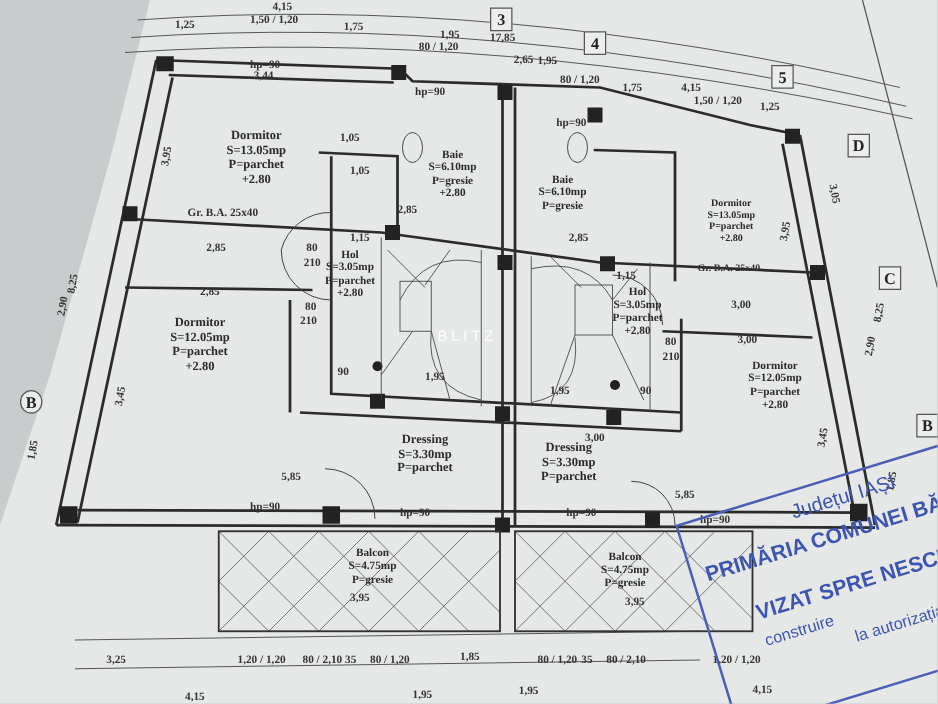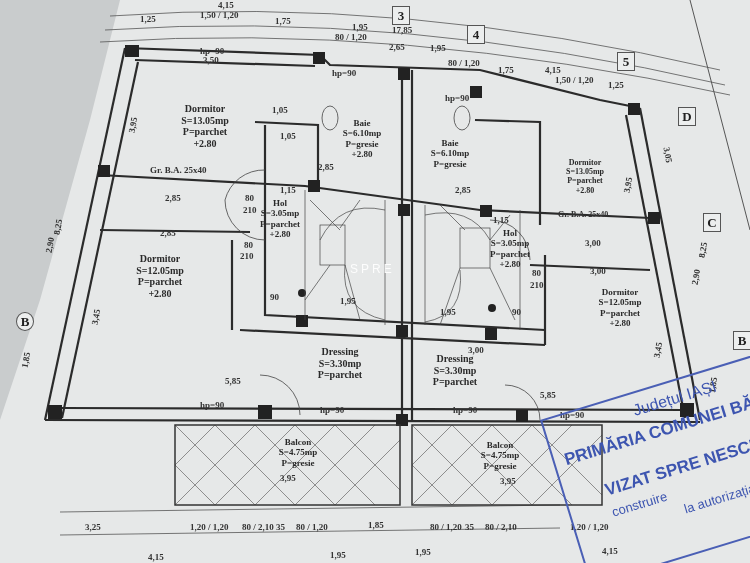--- a/index.html
+++ b/index.html
@@ -129,21 +129,21 @@
 <div class="axis" style="left:733px;top:331px;">B</div>
 <div class="axis" style="left:16px;top:312px;border-radius:50%;">B</div>
 
 <div class="dim" style="left:218px;top:0px;">4,15</div>
 <div class="dim" style="left:140px;top:14px;">1,25</div>
 <div class="dim" style="left:200px;top:10px;">1,50 / 1,20</div>
 <div class="dim" style="left:275px;top:16px;">1,75</div>
 <div class="dim" style="left:352px;top:22px;">1,95</div>
 <div class="dim" style="left:392px;top:25px;">17,85</div>
 <div class="dim" style="left:335px;top:32px;">80 / 1,20</div>
-<div class="dim" style="left:389px;top:42px;">2,65</div>
+<div class="dim" style="left:411px;top:42px;">2,65</div>
 <div class="dim" style="left:430px;top:43px;">1,95</div>
 <div class="dim" style="left:448px;top:58px;">80 / 1,20</div>
 <div class="dim" style="left:498px;top:65px;">1,75</div>
 <div class="dim" style="left:545px;top:65px;">4,15</div>
 <div class="dim" style="left:555px;top:75px;">1,50 / 1,20</div>
 <div class="dim" style="left:608px;top:80px;">1,25</div>
 
 <div class="lbl room" style="left:150px;top:103px;width:110px;">
   <div>Dormitor</div>
   <div>S=13.05mp</div>
@@ -208,21 +208,21 @@
 </div>
 <div class="lbl room" style="left:460px;top:440px;width:80px;font-size:9px;">
   <div>Balcon</div>
   <div>S=4.75mp</div>
   <div>P=gresie</div>
 </div>
 
 <div class="dim" style="left:150px;top:165px;">Gr. B.A. 25x40</div>
 <div class="dim" style="left:558px;top:210px;font-size:8px;">Gr. B.A. 25x40</div>
 <div class="dim" style="left:200px;top:46px;">hp=90</div>
-<div class="dim" style="left:203px;top:55px;">3,50</div>
+<div class="dim" style="left:203px;top:55px;">3,44</div>
 <div class="dim" style="left:332px;top:68px;">hp=90</div>
 <div class="dim" style="left:445px;top:93px;">hp=90</div>
 <div class="dim" style="left:200px;top:400px;">hp=90</div>
 <div class="dim" style="left:320px;top:405px;">hp=90</div>
 <div class="dim" style="left:453px;top:405px;">hp=90</div>
 <div class="dim" style="left:560px;top:410px;">hp=90</div>
 <div class="dim" style="left:165px;top:193px;">2,85</div>
 <div class="dim" style="left:160px;top:228px;">2,85</div>
 <div class="dim" style="left:318px;top:162px;">2,85</div>
 <div class="dim" style="left:455px;top:185px;">2,85</div>
@@ -268,21 +268,21 @@
 <div class="dim" style="left:368px;top:520px;">1,85</div>
 <div class="dim" style="left:430px;top:522px;">80 / 1,20</div>
 <div class="dim" style="left:465px;top:522px;">35</div>
 <div class="dim" style="left:485px;top:522px;">80 / 2,10</div>
 <div class="dim" style="left:570px;top:522px;">1,20 / 1,20</div>
 <div class="dim" style="left:148px;top:552px;">4,15</div>
 <div class="dim" style="left:330px;top:550px;">1,95</div>
 <div class="dim" style="left:415px;top:547px;">1,95</div>
 <div class="dim" style="left:602px;top:546px;">4,15</div>
 
-<div class="watermark">SPRE</div>
+<div class="watermark">BLITZ</div>
 
 <div class="stamp">
   <div style="left:90px;top:8px;font-size:16px;">Județul IAȘI</div>
   <div style="left:10px;top:34px;font-size:17px;font-weight:bold;">PRIMĂRIA COMUNEI BĂ</div>
   <div style="left:40px;top:75px;font-size:17px;font-weight:bold;">VIZAT SPRE NESCHIM</div>
   <div style="left:40px;top:100px;font-size:13px;">construire</div>
   <div style="left:110px;top:118px;font-size:13px;">la autorizația de</div>
 </div>
 
 </body></html>

